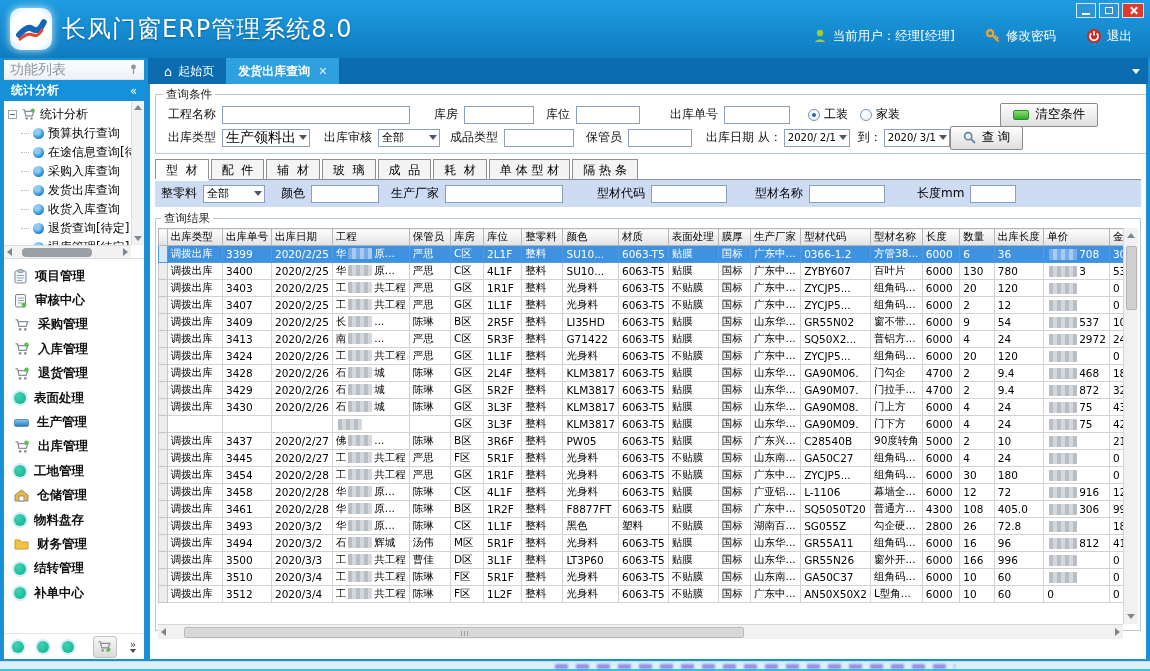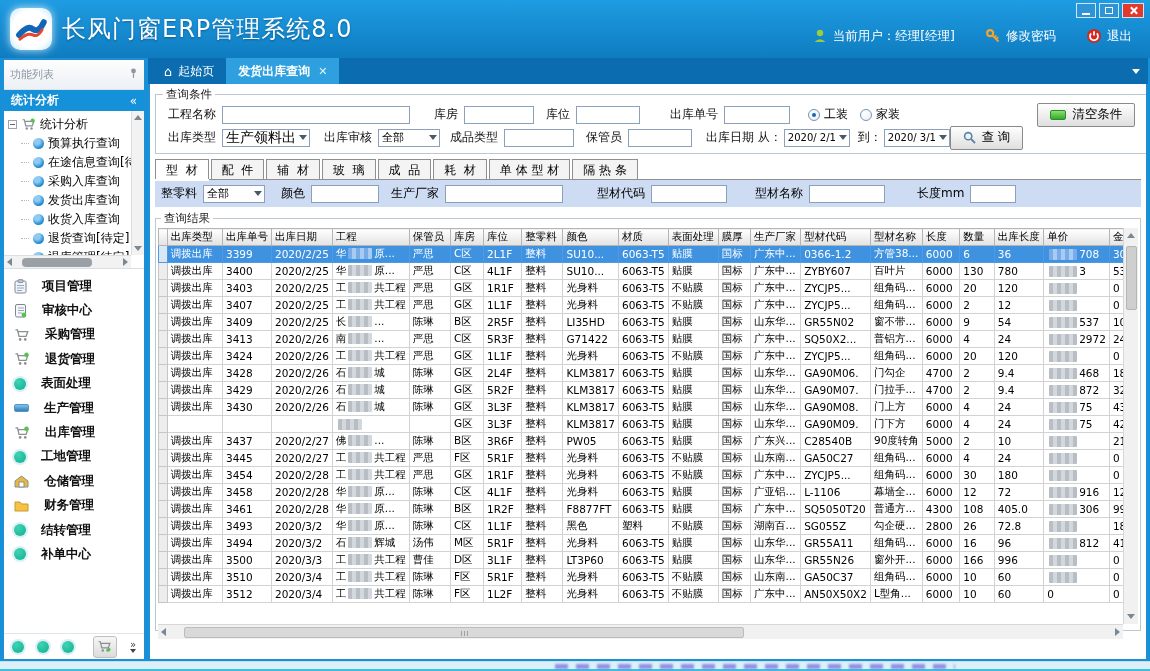--- a/index.html
+++ b/index.html
@@ -15,41 +15,41 @@
   .winbtns{position:absolute;top:3px;right:6px;display:flex;gap:3px}
   .wbtn{width:20px;height:15px;border:1px solid #cfe8f7;background:#2f94d6;display:flex;align-items:center;justify-content:center;cursor:pointer}
   .wbtn.close{background:#e3392c;width:22px}
   .wbtn .bar{width:8px;height:2px;background:#fff;margin-top:6px}
   .wbtn .box{width:8px;height:7px;border:1.5px solid #fff}
   .wbtn .x{position:relative;width:9px;height:9px}
   .wbtn .x::before,.wbtn .x::after{content:"";position:absolute;left:4px;top:0;width:2px;height:9px;background:#fff}
   .wbtn .x::before{transform:rotate(45deg)}.wbtn .x::after{transform:rotate(-45deg)}
   
   .sidebar{position:absolute;left:2px;top:58px;width:144px;bottom:10px;background:#fff;border:2px solid #1e8fd5;display:flex;flex-direction:column}
-  .func-header{height:30px;background:linear-gradient(#fdfdfd,#edf1f5);color:#8b97a3;font-size:11px;display:flex;align-items:center;padding:3px 6px;border-bottom:1px solid #dde3e9}
+  .func-header{height:20px;background:linear-gradient(#fdfdfd,#edf1f5);color:#8b97a3;font-size:14px;display:flex;align-items:center;padding:3px 6px;border-bottom:1px solid #dde3e9}
   .func-header .pin{margin-left:auto}
   .section-header{height:21px;background:#1591d9;color:#fff;font-size:12px;font-weight:bold;display:flex;align-items:center;padding:0 7px}
   .section-header .collapse{margin-left:auto;font-weight:normal;cursor:pointer}
   .treebox{position:relative;height:158px;border-bottom:1px solid #d7dee6;background:#fff;overflow:hidden;padding:4px 0 0 4px}
   .tree-root{display:flex;align-items:center;gap:4px;font-size:12px;height:19px;white-space:nowrap}
   .tree-expander{width:9px;height:9px;border:1px solid #9aa5b1;background:#fff;position:relative;flex:0 0 auto}
   .tree-expander::after{content:"";position:absolute;left:1px;top:3px;width:5px;height:1px;background:#5a6570}
   .tree-item{display:flex;align-items:center;gap:4px;font-size:12px;height:19px;padding-left:13px;white-space:nowrap;cursor:pointer}
   .tree-conn{width:8px;border-top:1px dotted #b3bcc6;flex:0 0 auto}
   .tree-dot{width:11px;height:11px;border-radius:50%;background:radial-gradient(circle at 38% 32%,#8ecbf2 0 28%,#1d86cf 70%);flex:0 0 auto}
   .tree-vscroll{position:absolute;right:0;top:0;width:13px;bottom:13px;background:#f2f2f2;border-left:1px solid #ddd}
   .tree-hscroll{position:absolute;left:0;bottom:0;height:13px;right:13px;background:#f2f2f2;border-top:1px solid #ddd}
   .tree-hthumb{position:absolute;left:18px;top:2px;height:9px;width:70px;background:#9aa0a6;border-radius:4px}
   .arr{width:0;height:0;position:absolute}
   .arr.up{border-left:4px solid transparent;border-right:4px solid transparent;border-bottom:5px solid #7b8791;left:2px;top:4px}
   .arr.dn{border-left:4px solid transparent;border-right:4px solid transparent;border-top:5px solid #7b8791;left:2px;bottom:4px}
   .arr.lf{border-top:4px solid transparent;border-bottom:4px solid transparent;border-right:5px solid #7b8791;left:3px;top:2px}
   .arr.rt{border-top:4px solid transparent;border-bottom:4px solid transparent;border-left:5px solid #7b8791;right:3px;top:2px}
   .menu-list{flex:1;padding-top:5px;overflow:hidden}
-  .menu-item{height:24.4px;display:flex;align-items:center;gap:15px;padding:0 10px;font-size:12.5px;font-weight:bold;color:#111;cursor:pointer}
+  .menu-item{height:24.4px;display:flex;align-items:center;gap:8px;padding:0 10px;font-size:12.5px;font-weight:bold;color:#111;cursor:pointer}
   .ic-dot{width:12px;height:12px;border-radius:50%;background:radial-gradient(circle at 35% 30%,#3fd4b4,#0fae8d);box-shadow:0 0 0 2px #d9eef7;flex:0 0 auto}
   .ic-machine{width:15px;height:8px;border-radius:2px;background:linear-gradient(#7ec3ef,#2d7fc1);border:1px solid #5d93b8;flex:0 0 auto}
   .side-bottom{height:26px;border-top:1px solid #e0e5ea;display:flex;align-items:center;gap:13px;padding:0 8px}
   .side-bottom .ic-dot{box-shadow:0 0 0 2px #d9eef7}
   .cart-btn{width:28px;height:22px;background:linear-gradient(#f6f6f6,#dcdcdc);border:1px solid #bfbfbf;border-radius:3px;display:flex;align-items:center;justify-content:center;margin-left:6px;cursor:pointer}
   .more{margin-left:auto;display:flex;flex-direction:column;align-items:center;color:#444;font-size:10px;line-height:8px;cursor:pointer}
   .caret-dn-s{width:0;height:0;border-left:3px solid transparent;border-right:3px solid transparent;border-top:4px solid #444}
   
   .main{position:absolute;left:148px;top:58px;right:2px;bottom:10px;display:flex;flex-direction:column}
   .tabstrip{height:26px;background:#0b6db0;display:flex;align-items:flex-end;padding-left:4px;position:relative}
@@ -252,49 +252,62 @@
           </svg>
           <span>采购管理</span>
         </div>
         <div class="menu-item">
           <svg width="16" height="14" viewBox="0 0 16 15">
             <path d="M1 2 h2.2 l1.6 7 h7.6 l1.8-5.2 H4" fill="none" stroke="#8a8f94" stroke-width="1.4"></path>
             <circle cx="6" cy="12.2" r="1.4" fill="#8a8f94"></circle>
             <circle cx="11.5" cy="12.2" r="1.4" fill="#8a8f94"></circle>
             <circle cx="12.8" cy="3" r="2.4" fill="#58c24f"></circle>
           </svg>
-          <span>退货管理</span>
-        </div>
-        <div class="menu-item">
-          <span class="ic-dot"></span>
-          <span>表面处理</span>
-        </div>
-        <div class="menu-item">
-          <span class="ic-machine"></span>
-          <span>生产管理</span>
+          <span>入库管理</span>
         </div>
         <div class="menu-item">
           <svg width="16" height="14" viewBox="0 0 16 15">
             <path d="M1 2 h2.2 l1.6 7 h7.6 l1.8-5.2 H4" fill="none" stroke="#8a8f94" stroke-width="1.4"></path>
             <circle cx="6" cy="12.2" r="1.4" fill="#8a8f94"></circle>
             <circle cx="11.5" cy="12.2" r="1.4" fill="#8a8f94"></circle>
             <circle cx="12.8" cy="3" r="2.4" fill="#58c24f"></circle>
           </svg>
+          <span>退货管理</span>
+        </div>
+        <div class="menu-item">
+          <span class="ic-dot"></span>
+          <span>表面处理</span>
+        </div>
+        <div class="menu-item">
+          <span class="ic-machine"></span>
+          <span>生产管理</span>
+        </div>
+        <div class="menu-item">
+          <svg width="16" height="14" viewBox="0 0 16 15">
+            <path d="M1 2 h2.2 l1.6 7 h7.6 l1.8-5.2 H4" fill="none" stroke="#8a8f94" stroke-width="1.4"></path>
+            <circle cx="6" cy="12.2" r="1.4" fill="#8a8f94"></circle>
+            <circle cx="11.5" cy="12.2" r="1.4" fill="#8a8f94"></circle>
+            <circle cx="12.8" cy="3" r="2.4" fill="#58c24f"></circle>
+          </svg>
           <span>出库管理</span>
         </div>
         <div class="menu-item">
           <span class="ic-dot"></span>
           <span>工地管理</span>
         </div>
         <div class="menu-item">
           <svg width="15" height="13" viewBox="0 0 15 13">
             <path d="M1 6 L7.5 1 L14 6 V12 H1 Z" fill="#e8b93e" stroke="#8a8f94"></path>
             <rect x="5" y="7" width="5" height="5" fill="#fff" stroke="#8a8f94"></rect>
           </svg>
           <span>仓储管理</span>
+        </div>
+        <div class="menu-item">
+          <span class="ic-dot"></span>
+          <span>物料盘存</span>
         </div>
         <div class="menu-item">
           <svg width="15" height="12" viewBox="0 0 15 12">
             <path d="M1 2 h5 l1.5 2 H14 v7 H1 Z" fill="#f6c244" stroke="#c79a2e"></path>
           </svg>
           <span>财务管理</span>
         </div>
         <div class="menu-item">
           <span class="ic-dot"></span>
           <span>结转管理</span>
@@ -349,21 +362,21 @@
           <label style="margin-left:12px">库位</label>
           <input class="txt" style="width: 64px; margin-left: 6px;">
           <label style="margin-left:30px">出库单号</label>
           <input class="txt" style="width: 66px; margin-left: 6px;">
           <span style="margin-left:18px;display:flex;align-items:center;gap:4px">
             <span class="radio on"></span>
             <span>工装</span>
             <span class="radio" style="margin-left:8px"></span>
             <span>家装</span>
           </span>
-          <button class="btn" style="margin-left:auto;margin-right:80px">
+          <button class="btn" style="margin-left:auto;margin-right:117px">
             <span class="ic-clear"></span>
             <span>清空条件</span>
           </button>
         </div>
         <div class="qrow">
           <label style="margin-left:8px">出库类型</label>
           <div class="selbox" style="width:88px;margin-left:6px">
             <span class="val" style="font-size:14px">生产领料出库</span>
               <span class="sel-arrow"></span>
           </div>

